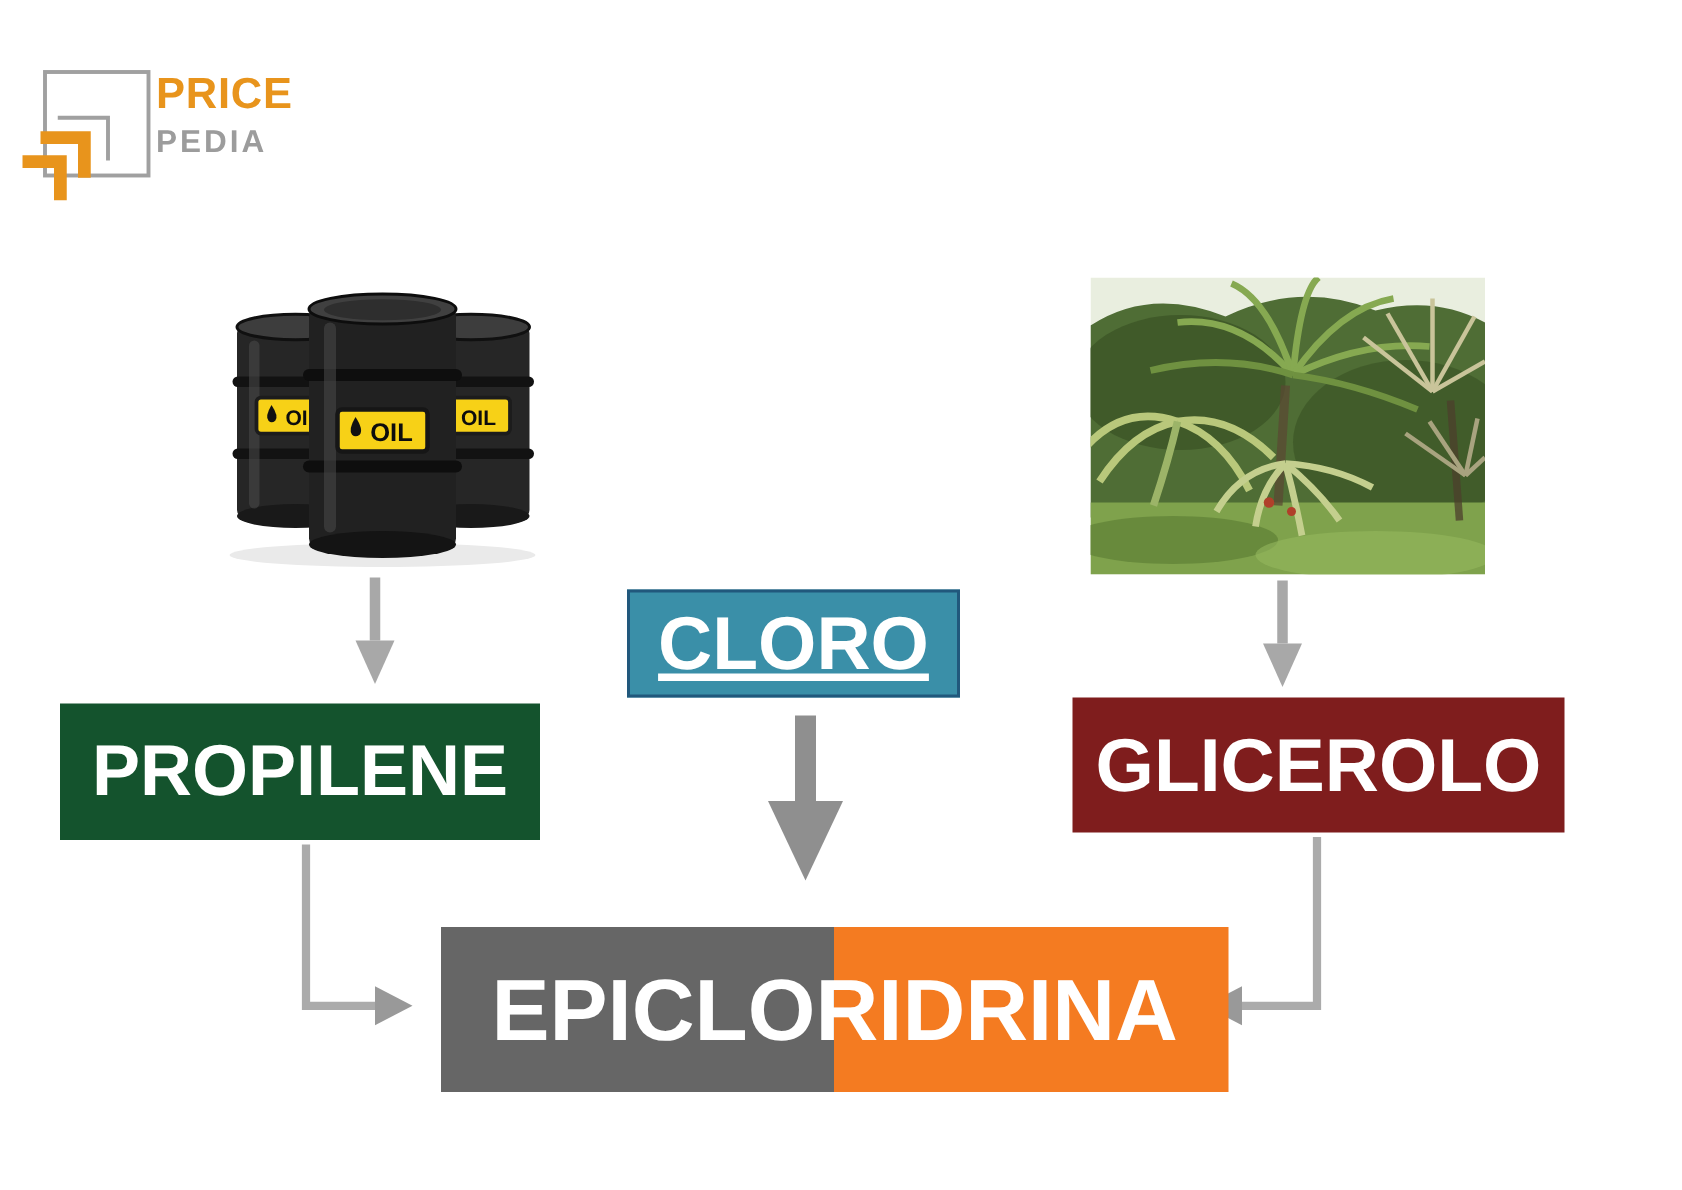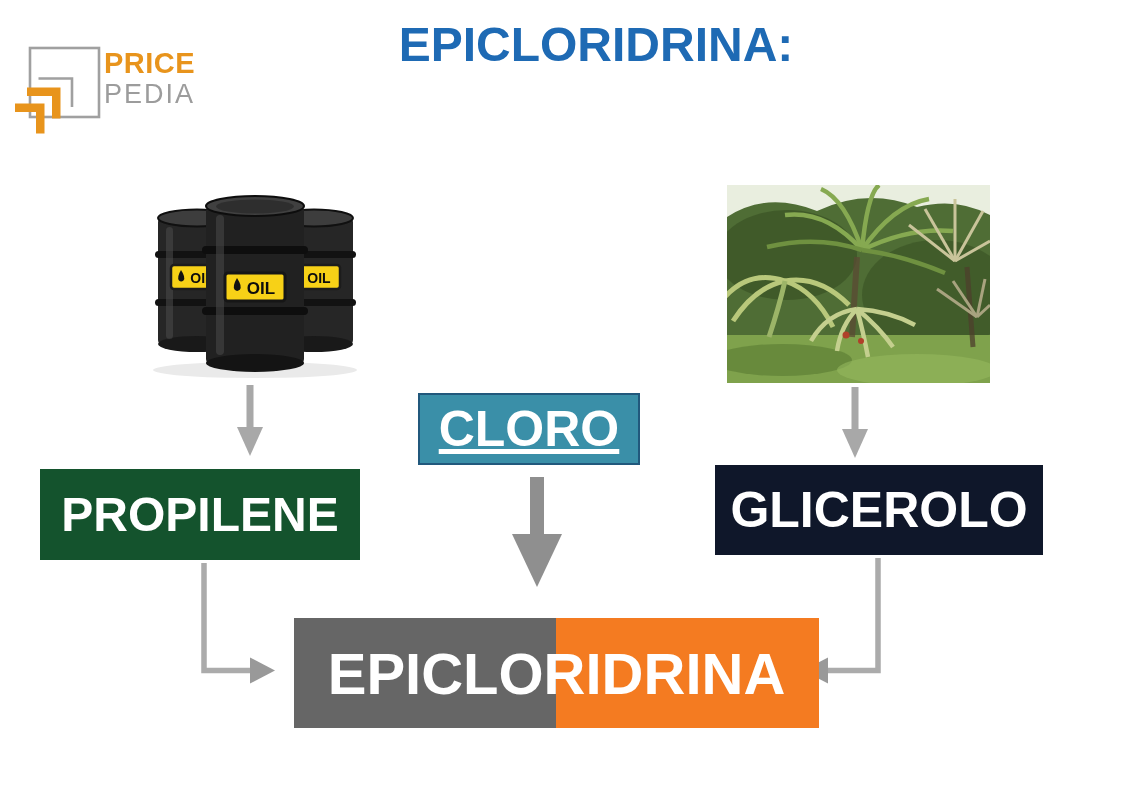--- a/index.html
+++ b/index.html
@@ -4,40 +4,40 @@
 <style>
   html,body{margin:0;padding:0;background:#ffffff;}
   .canvas{
     position:relative;width:1121px;height:793px;background:#ffffff;
     font-family:"Liberation Sans",sans-serif;overflow:hidden;
   }
   
   .logo-icon{position:absolute;left:13px;top:40px;}
   .logo-text{position:absolute;left:104px;top:48px;line-height:31px;}
   .logo-price{font-size:29px;font-weight:bold;color:#E8941C;letter-spacing:.5px;}
-  .logo-pedia{font-size:27px;font-weight:400;color:#9C9C9C;letter-spacing:2px;}
+  .logo-pedia{font-size:21px;font-weight:700;color:#9C9C9C;letter-spacing:2px;}
   
   .title{
     position:absolute;left:296px;top:14px;width:600px;text-align:center;
     color:#1E6AB4;font-weight:bold;font-size:48px;line-height:61px;white-space:nowrap;
   }
   
   .barrels{position:absolute;left:140px;top:189px;}
   .palm{position:absolute;left:727px;top:185px;}
   
   .connectors{position:absolute;left:0;top:0;pointer-events:none;}
   
   .box{
     position:absolute;display:flex;align-items:center;justify-content:center;
     color:#ffffff;font-weight:bold;white-space:nowrap;box-sizing:border-box;
   }
   .box-cloro{left:418px;top:393px;width:222px;height:72px;background:#3A8FA8;
     border:2px solid #21587C;font-size:50px;text-decoration:underline;}
   .box-propilene{left:40px;top:469px;width:320px;height:91px;background:#14532d;font-size:48px;}
-  .box-glicerolo{left:715px;top:465px;width:328px;height:90px;background:#0f172a;font-size:50px;}
+  .box-glicerolo{left:715px;top:465px;width:328px;height:90px;background:#7f1d1d;font-size:50px;}
   .box-epi{left:275px;top:618px;width:525px;height:110px;font-size:58px;margin-left:19px;}
   .epi-half{position:absolute;top:0;height:100%;}
   .epi-left{left:0;width:262px;background:#666666;}
   .epi-right{left:262px;width:263px;background:#F47B21;}
   .epi-label{position:relative;z-index:2;}
 </style>
 </head>
 <body>
 
 <div class="canvas">
@@ -47,21 +47,20 @@
     <path d="M25.5 38.5 H59 V67" fill="none" stroke="#A0A0A0" stroke-width="2.6"></path>
     <path d="M14 47.5 H47.5 V78.5 H39 V56 H14 Z" fill="#E8941C"></path>
     <path d="M2 63.5 H31.5 V93.5 H23 V72 H2 Z" fill="#E8941C"></path>
   </svg>
   <div class="logo-text">
     <div class="logo-price">PRICE</div>
     <div class="logo-pedia">PEDIA</div>
   </div>
 
   <div class="title">
-    <div>EPICLORIDRINA:</div>
   </div>
 
   <svg class="barrels" width="230" height="192" viewBox="0 0 230 192">
     <ellipse cx="115" cy="181" rx="102" ry="8" fill="#EAEAEA"></ellipse>
 
     <g>
       <rect x="18" y="28" width="78" height="128" rx="5" fill="#262626"></rect>
       <ellipse cx="57" cy="155" rx="39" ry="8" fill="#191919"></ellipse>
       <rect x="15" y="62" width="84" height="7" rx="3.5" fill="#121212"></rect>
       <rect x="15" y="110" width="84" height="7" rx="3.5" fill="#121212"></rect>

